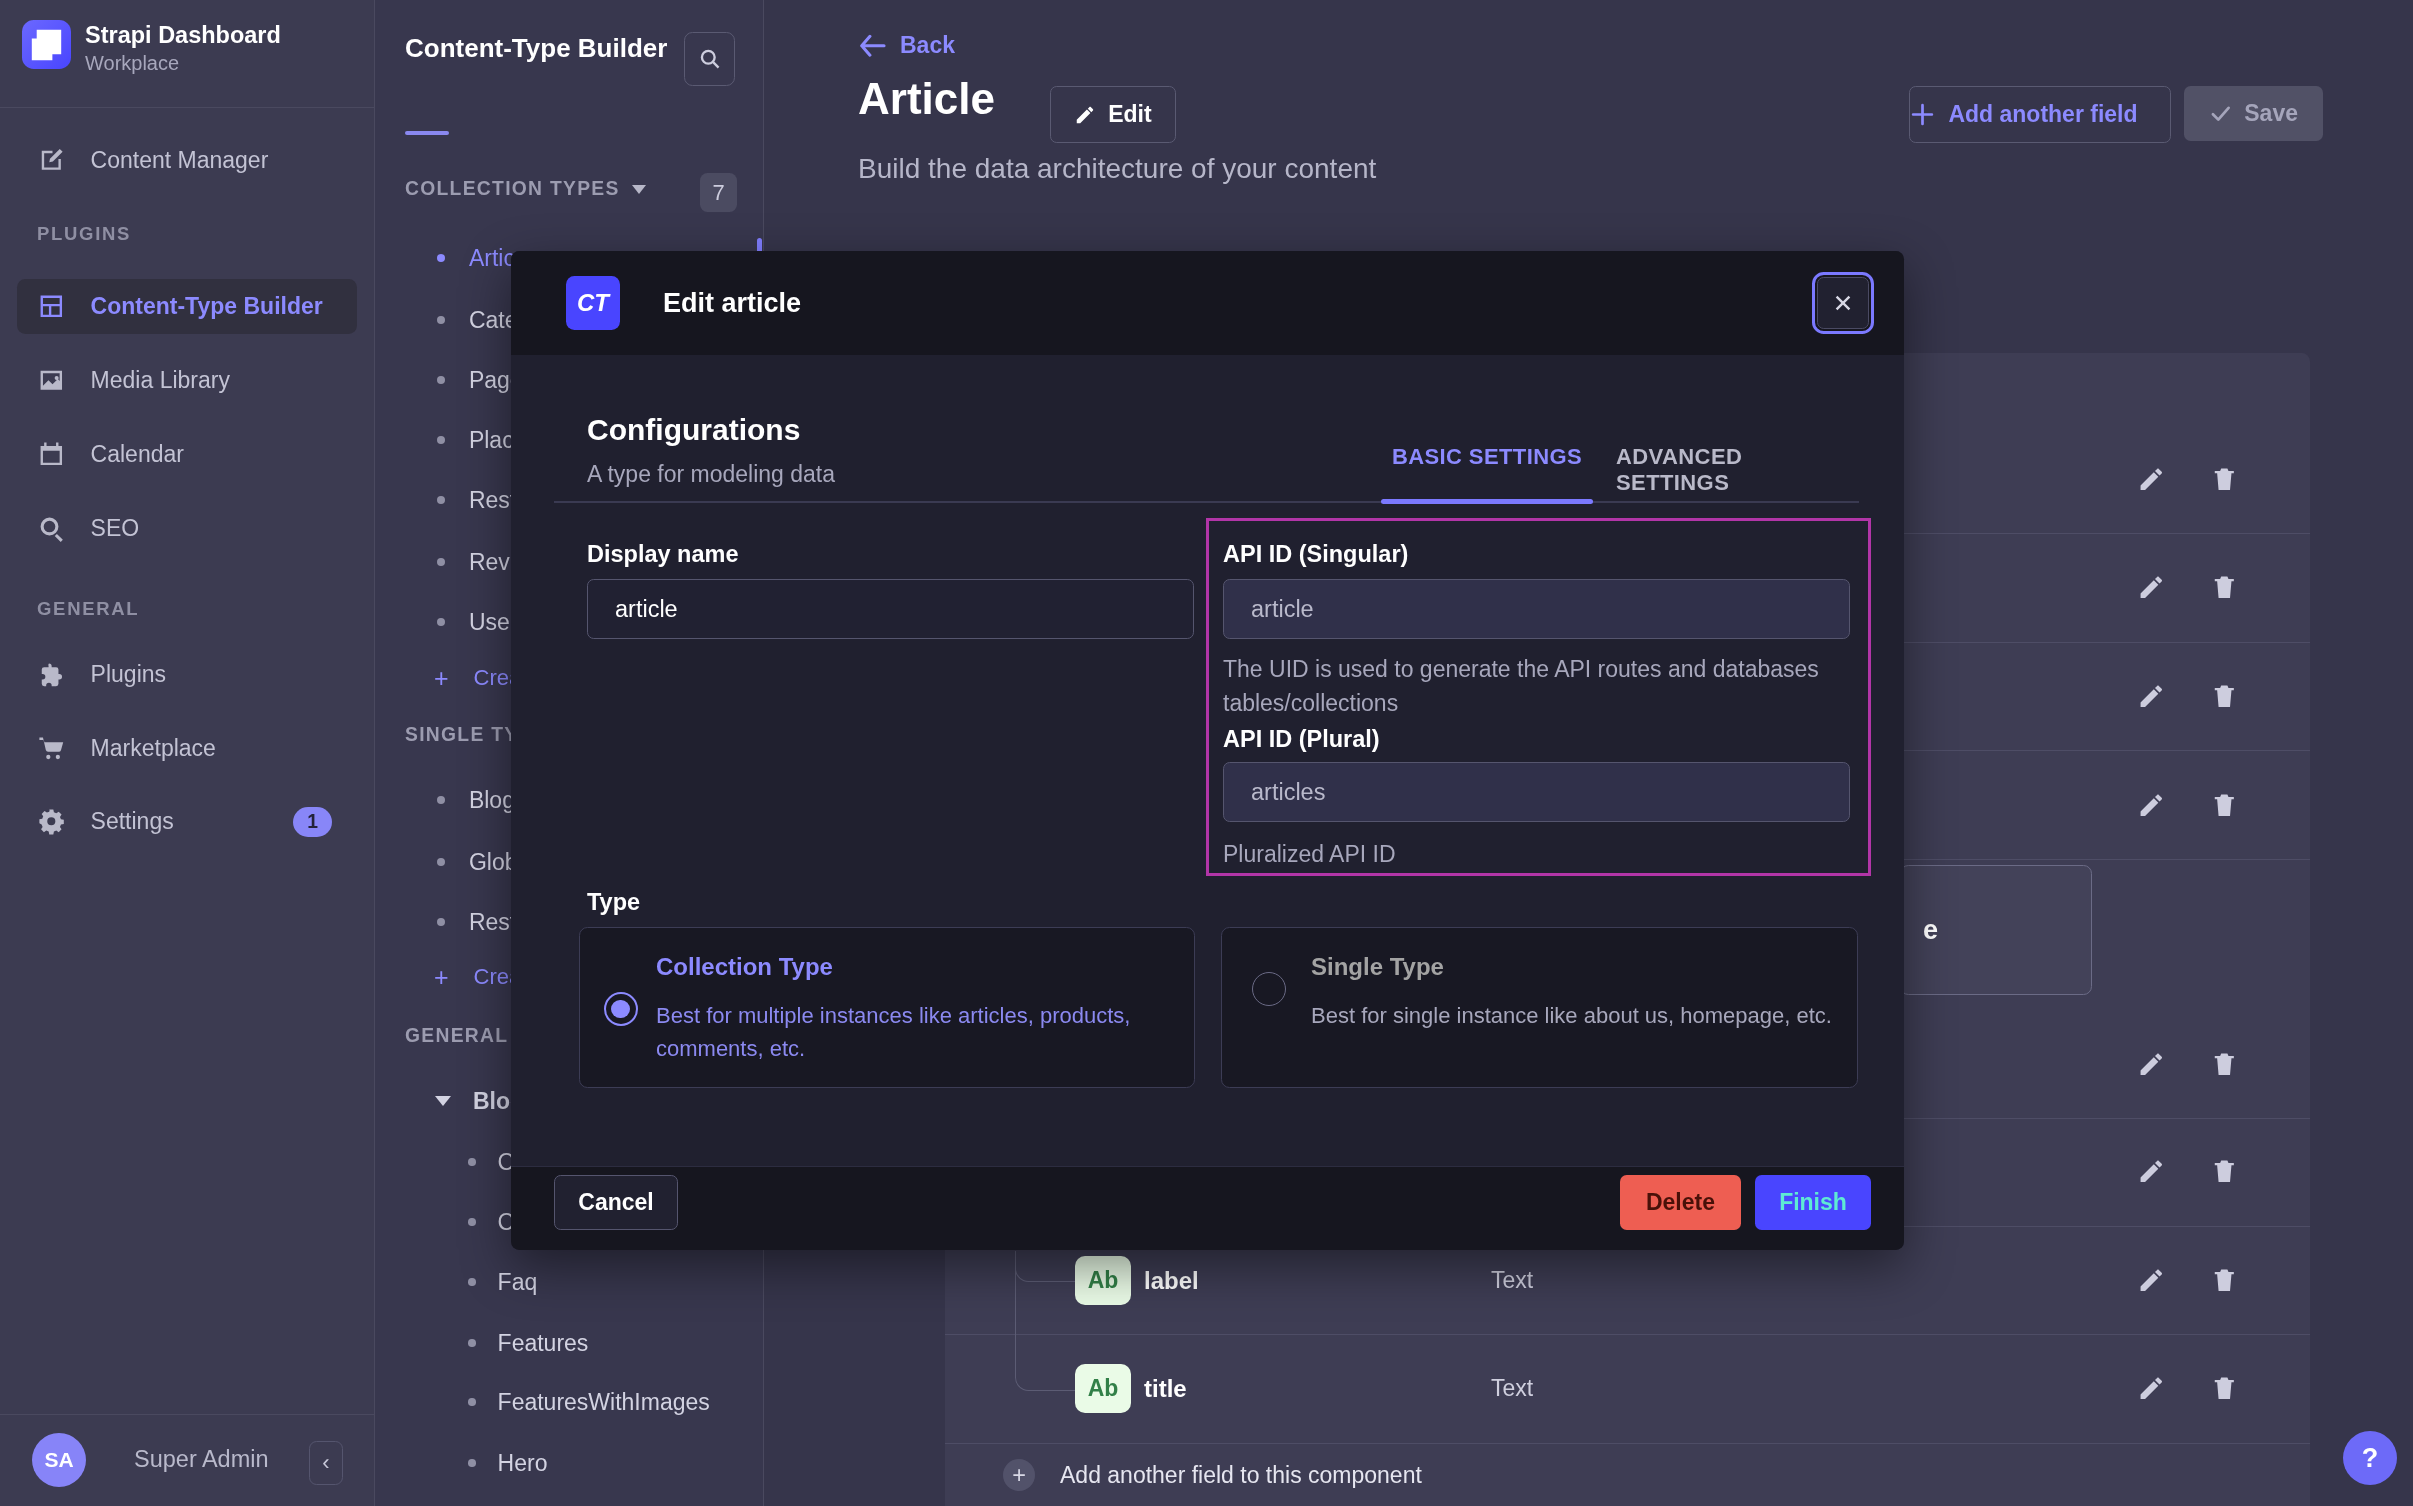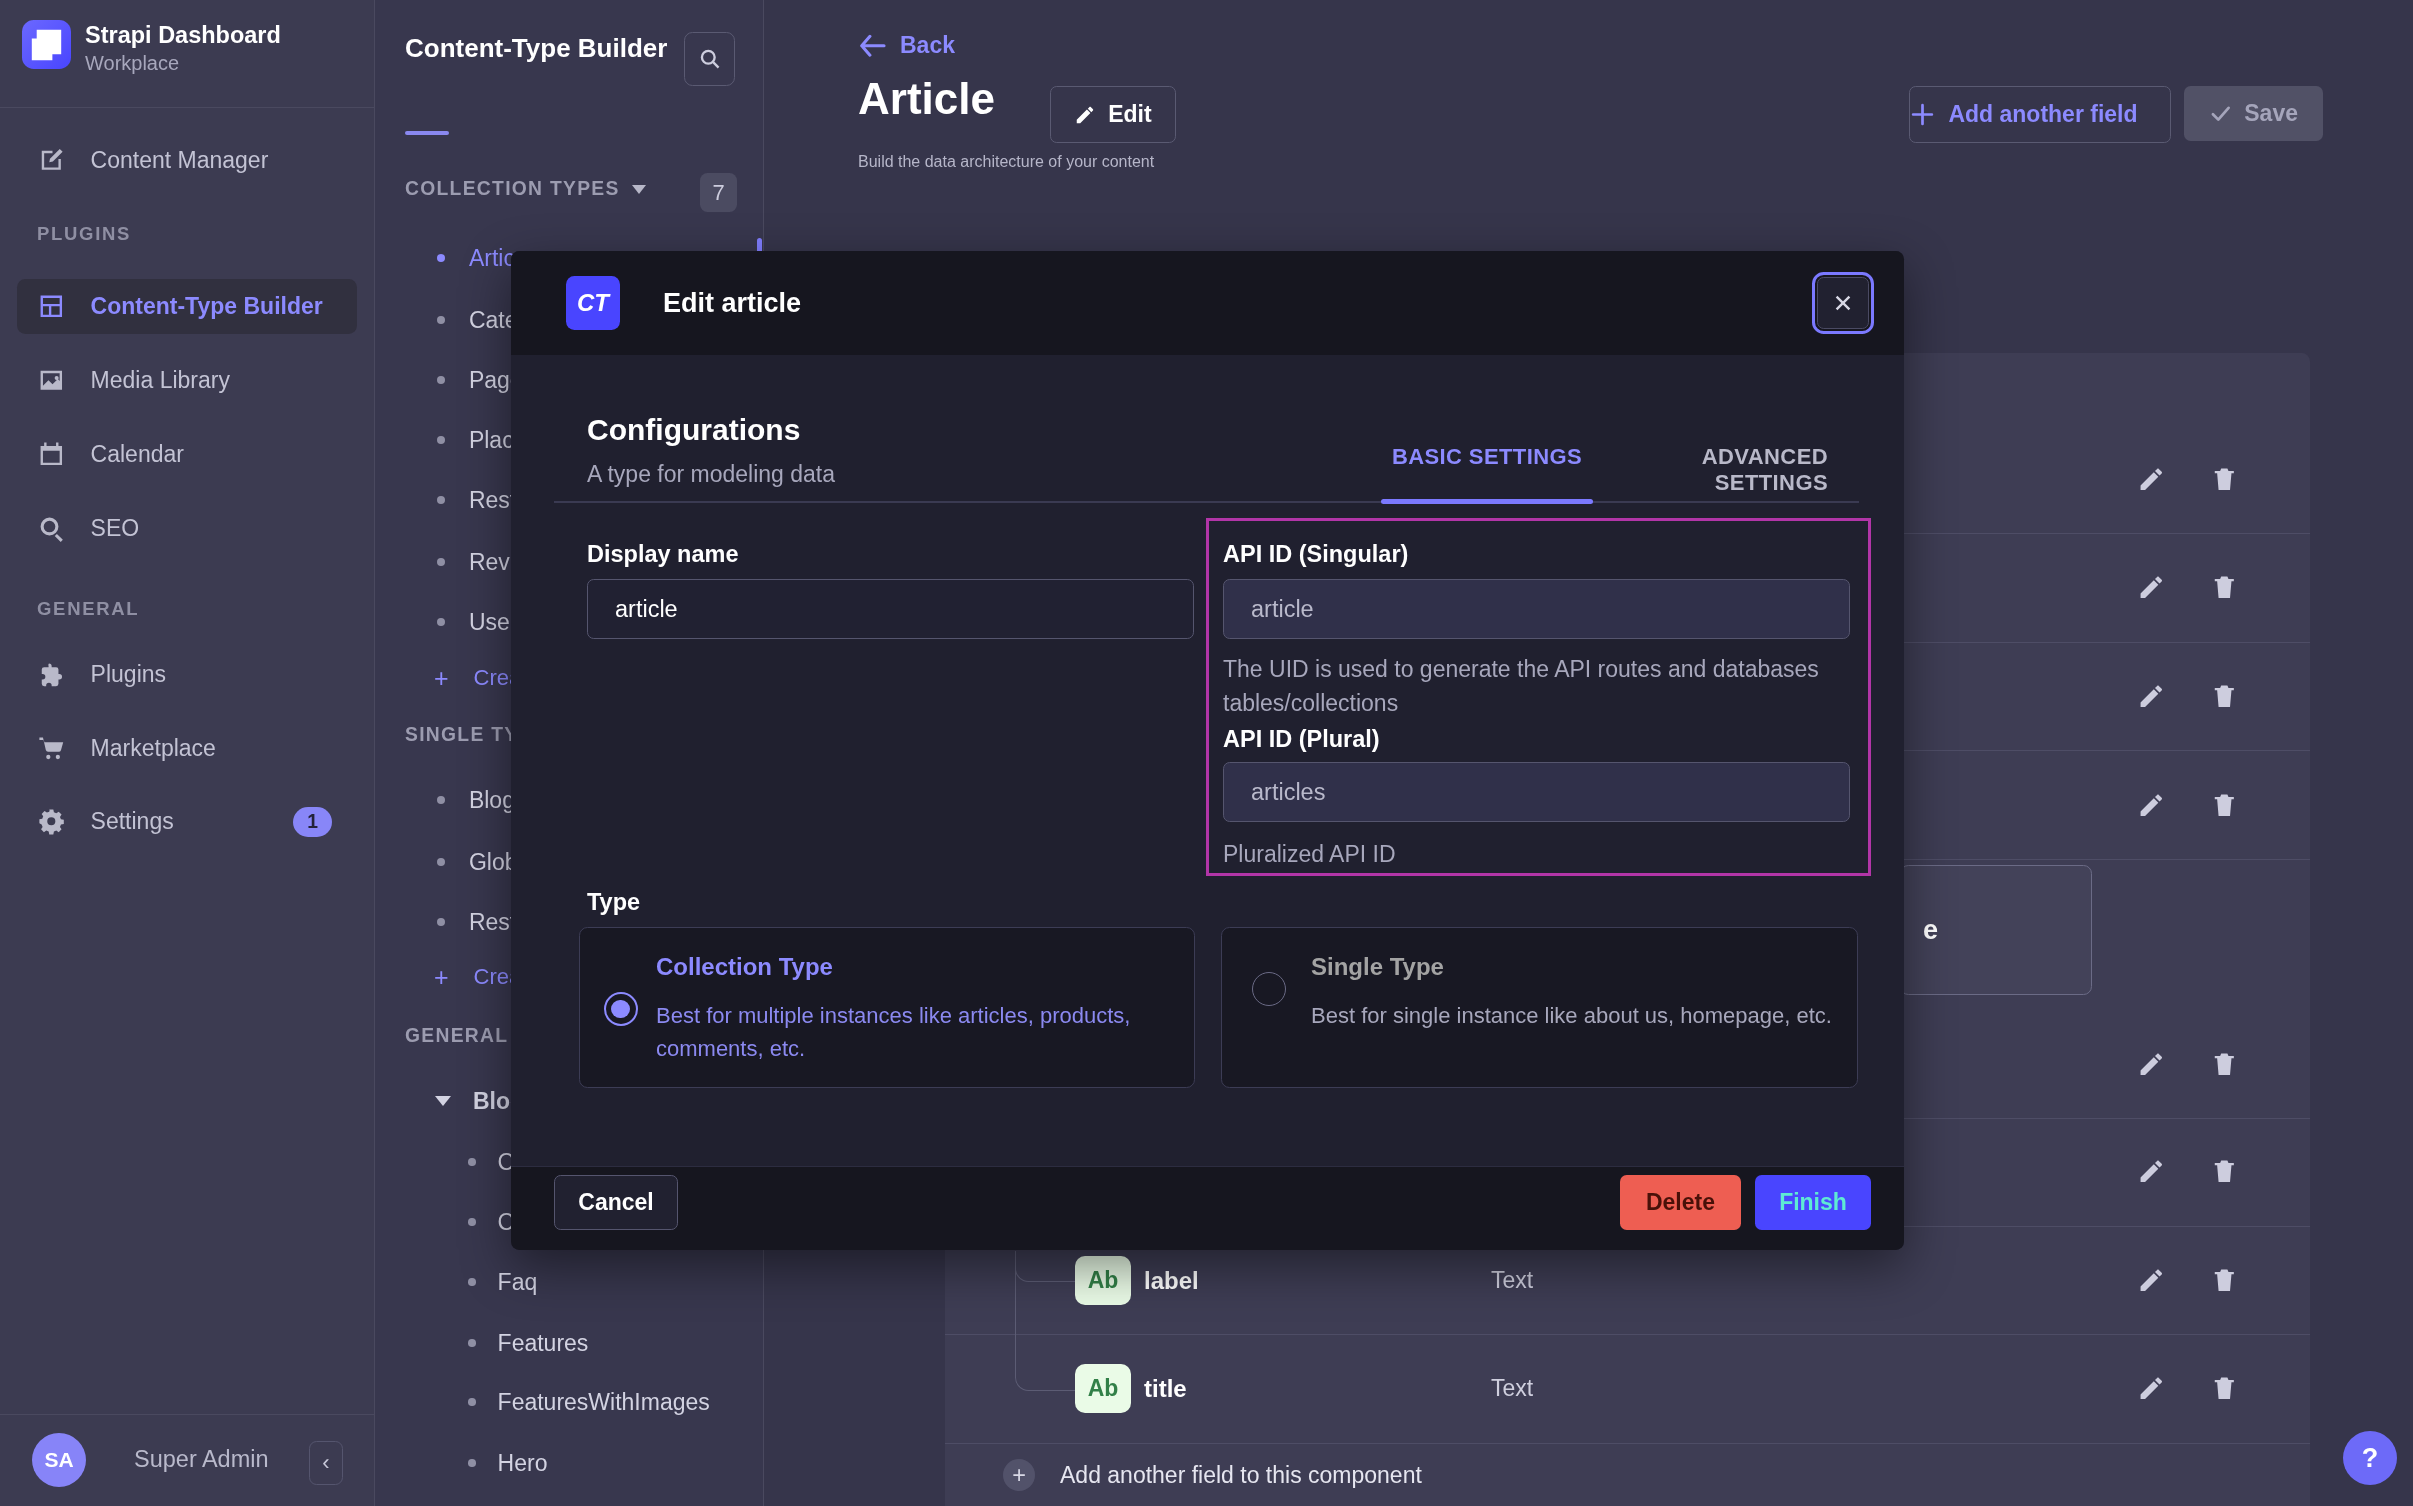--- a/index.html
+++ b/index.html
@@ -7,21 +7,21 @@
     font-family:"Liberation Sans",sans-serif;background:#36354b;color:#fff;}
 
   
   .main{position:absolute;inset:0;left:763px;right:0;background:#36354b;z-index:1;}
   .back-link{position:absolute;left:95px;top:32px;display:flex;align-items:center;gap:13.4px;
     color:#8c8aff;font-size:23px;font-weight:600;cursor:pointer;}
   .page-title{position:absolute;left:95px;top:74px;font-size:44px;font-weight:800;color:#fff;}
   .edit-btn{position:absolute;left:287px;top:86px;width:124px;height:55px;border:0.8px solid #5a5a72;
     border-radius:6.7px;display:flex;align-items:center;justify-content:center;gap:11.8px;
     color:#fff;font-size:23px;font-weight:700;}
-  .page-subtitle{position:absolute;left:95px;top:153px;font-size:16px;color:#b6b6c9;}
+  .page-subtitle{position:absolute;left:95px;top:153px;font-size:28px;color:#b6b6c9;}
   .add-field-btn{position:absolute;left:1146px;top:86px;width:260px;height:55px;border:0.8px solid #5a5a72;
     border-radius:6.7px;display:flex;align-items:center;gap:13.4px;
     color:#8c8aff;font-size:23px;font-weight:700;}
   .save-btn{position:absolute;left:1421px;top:86px;width:139px;height:55px;background:#515166;
     border-radius:6.7px;display:flex;align-items:center;justify-content:center;gap:11.8px;
     color:#a5a5bb;font-size:23px;font-weight:700;}
   .configure-btn{position:absolute;left:1283px;top:257px;width:277px;height:52px;border:0.8px solid #5a5a72;
     border-radius:6.7px;display:flex;align-items:center;justify-content:center;gap:13.4px;
     color:#fff;font-size:23px;font-weight:700;background:#3b3a52;}
   .cfg-lines{display:inline-flex;flex-direction:column;gap:4.2px;}
@@ -115,21 +115,21 @@
   .modal-title{position:absolute;left:152px;top:37px;font-size:27px;font-weight:700;color:#fff;}
   .close-btn{position:absolute;left:1301px;top:21px;width:62px;height:62px;border:3.4px solid #7b79ff;
     border-radius:11.8px;box-sizing:border-box;display:flex;align-items:center;justify-content:center;background:#16161f;}
   .close-inner{width:50px;height:50px;border:0.8px solid #4a4a63;border-radius:6.7px;background:#212130;
     display:flex;align-items:center;justify-content:center;}
   .close-inner svg{width:22px;height:22px;stroke:#d7d7e4;stroke-width:2.6;}
   .cfg-title{position:absolute;left:76px;top:162px;font-size:30px;font-weight:800;color:#fff;}
   .cfg-sub{position:absolute;left:76px;top:210px;font-size:23px;color:#a7a7bc;}
   .tab{position:absolute;top:193px;font-size:22px;font-weight:700;letter-spacing:0.4px;}
   .tab.basic{left:870px;width:212px;text-align:center;color:#8c8aff;}
-  .tab.advanced{left:1105px;width:212px;text-align:right;color:#b9b9c9;}
+  .tab.advanced{left:1105px;width:212px;text-align:left;color:#b9b9c9;}
   .tab-line{position:absolute;left:43px;top:250px;width:1305px;height:1.7px;background:#3a3a52;}
   .tab-underline{position:absolute;left:870px;top:248px;width:212px;height:5px;background:#7b79ff;border-radius:2.5px;}
   .f-label{position:absolute;font-size:23.5px;font-weight:700;color:#fff;}
   .f-input{position:absolute;height:60px;border-radius:6.7px;border:0.8px solid #55556e;box-sizing:border-box;
     display:flex;align-items:center;padding-left:27px;font-size:23.5px;}
   .f-input.editable{background:#212132;color:#fff;}
   .f-input.readonly{background:#30304a;color:#b9b9cb;}
   .f-help{position:absolute;font-size:23px;color:#a7a7bc;line-height:34px;}
   .hl-box{position:absolute;left:695px;top:267px;width:665px;height:358px;border:3.4px solid #b235a8;
     box-sizing:border-box;pointer-events:none;}

